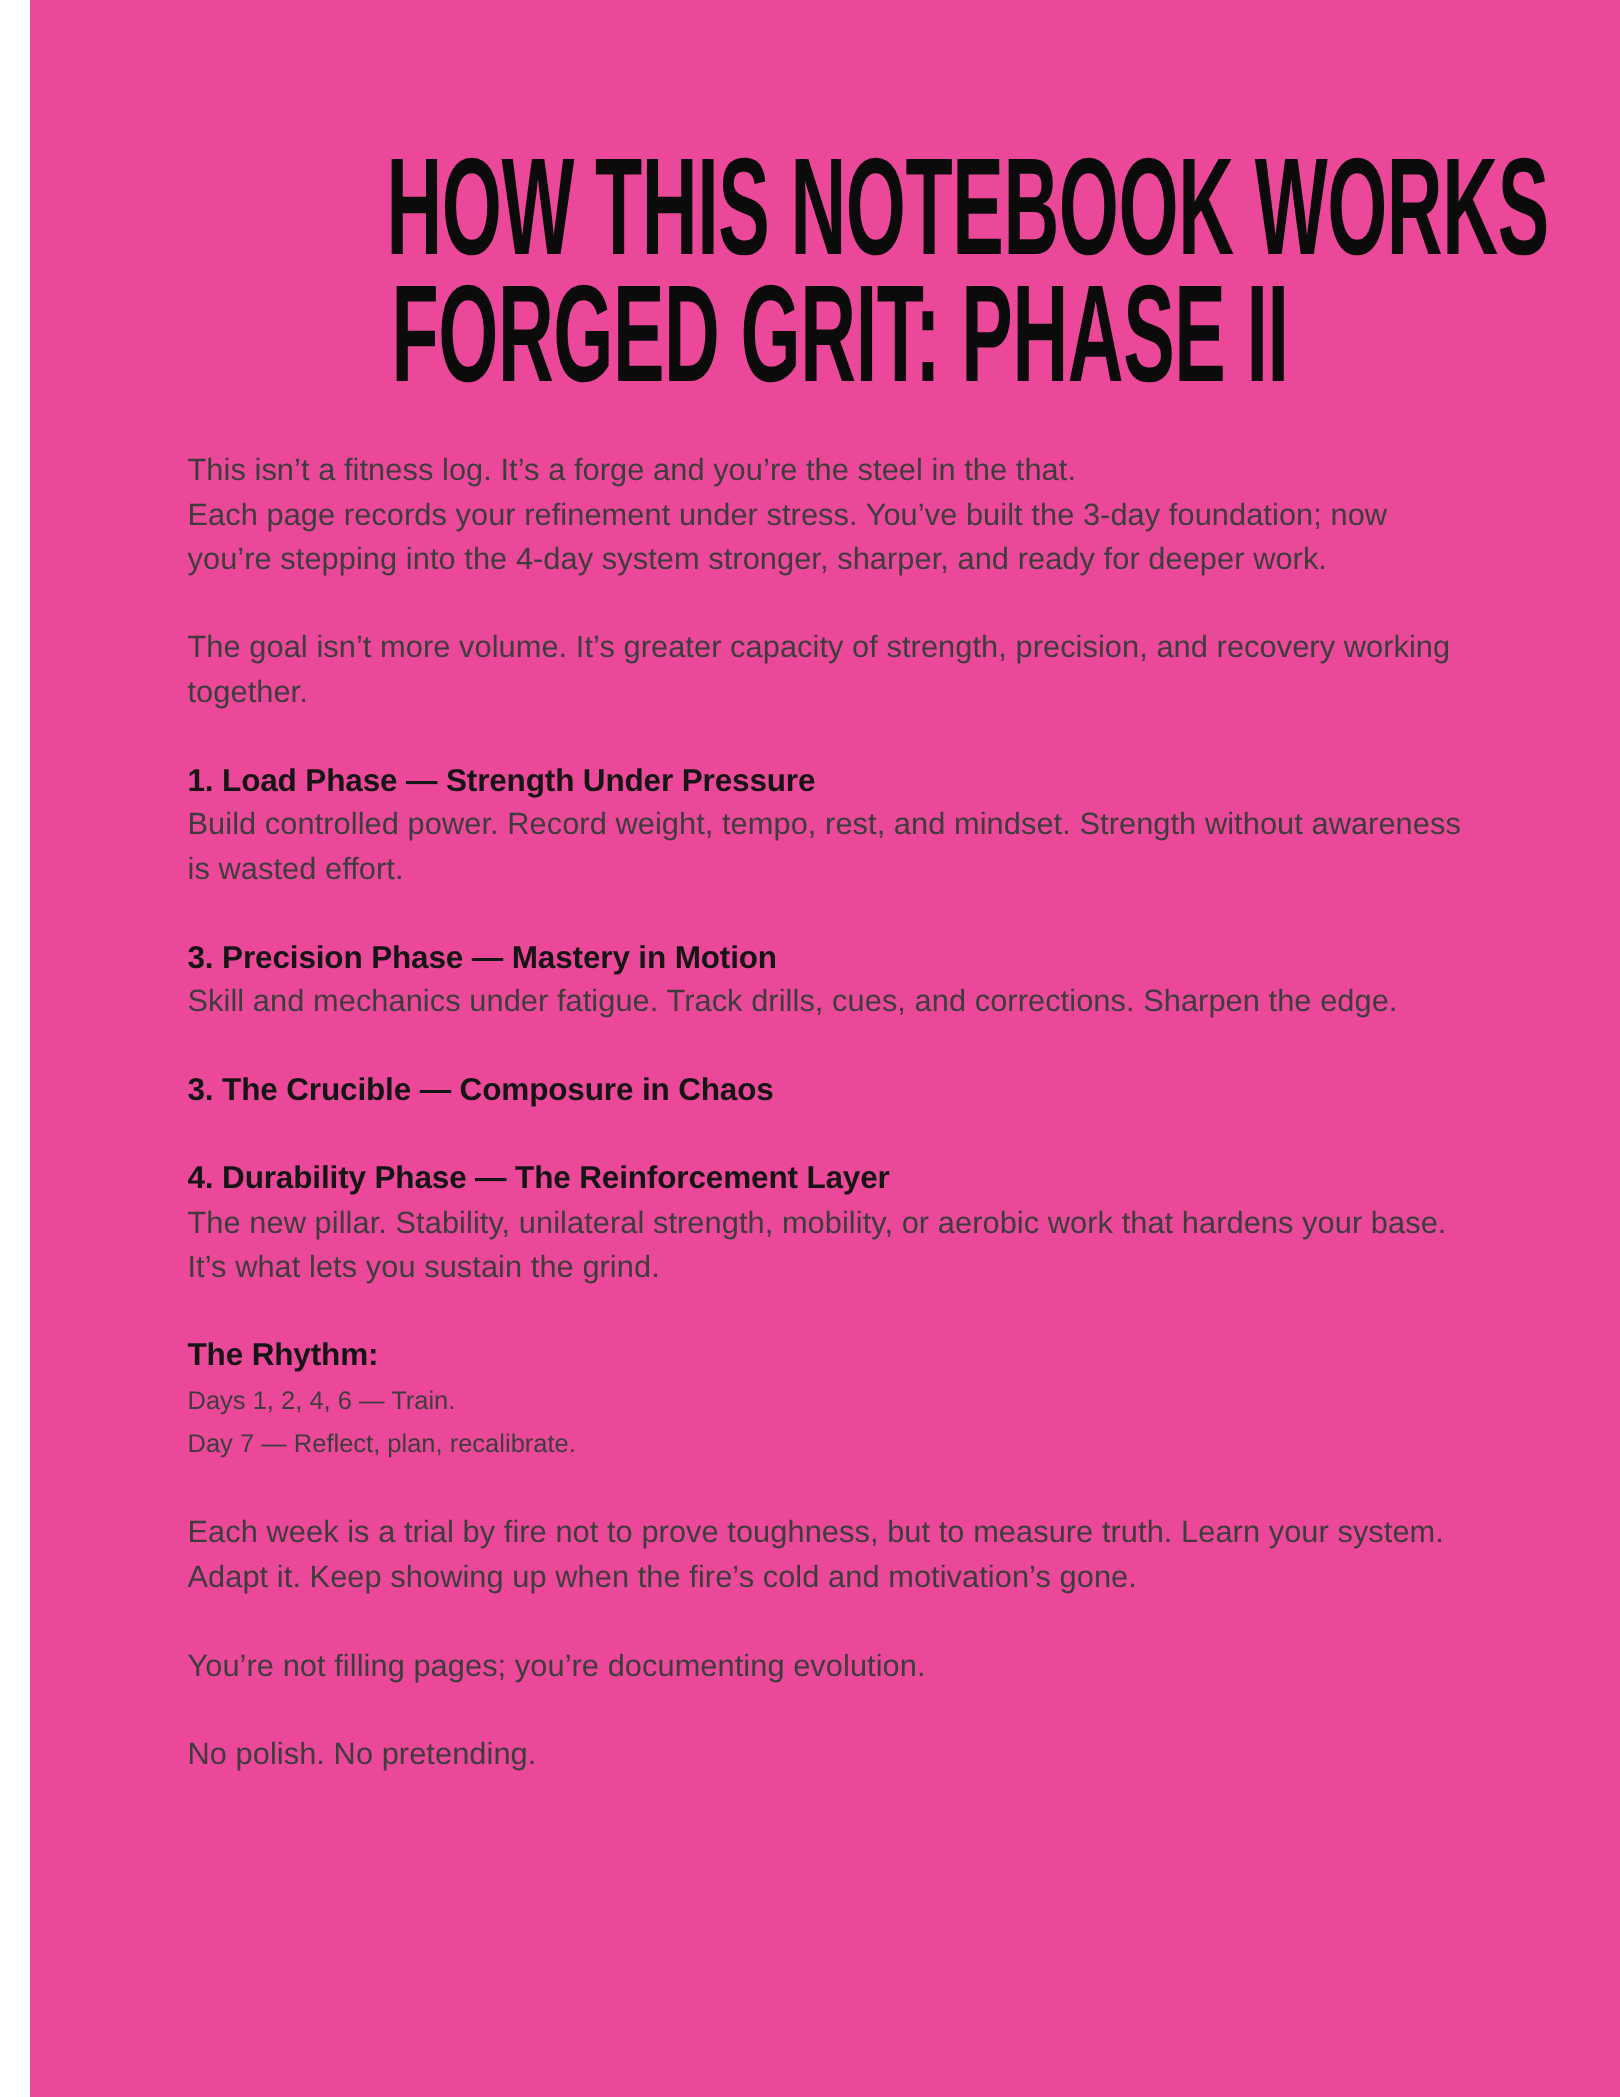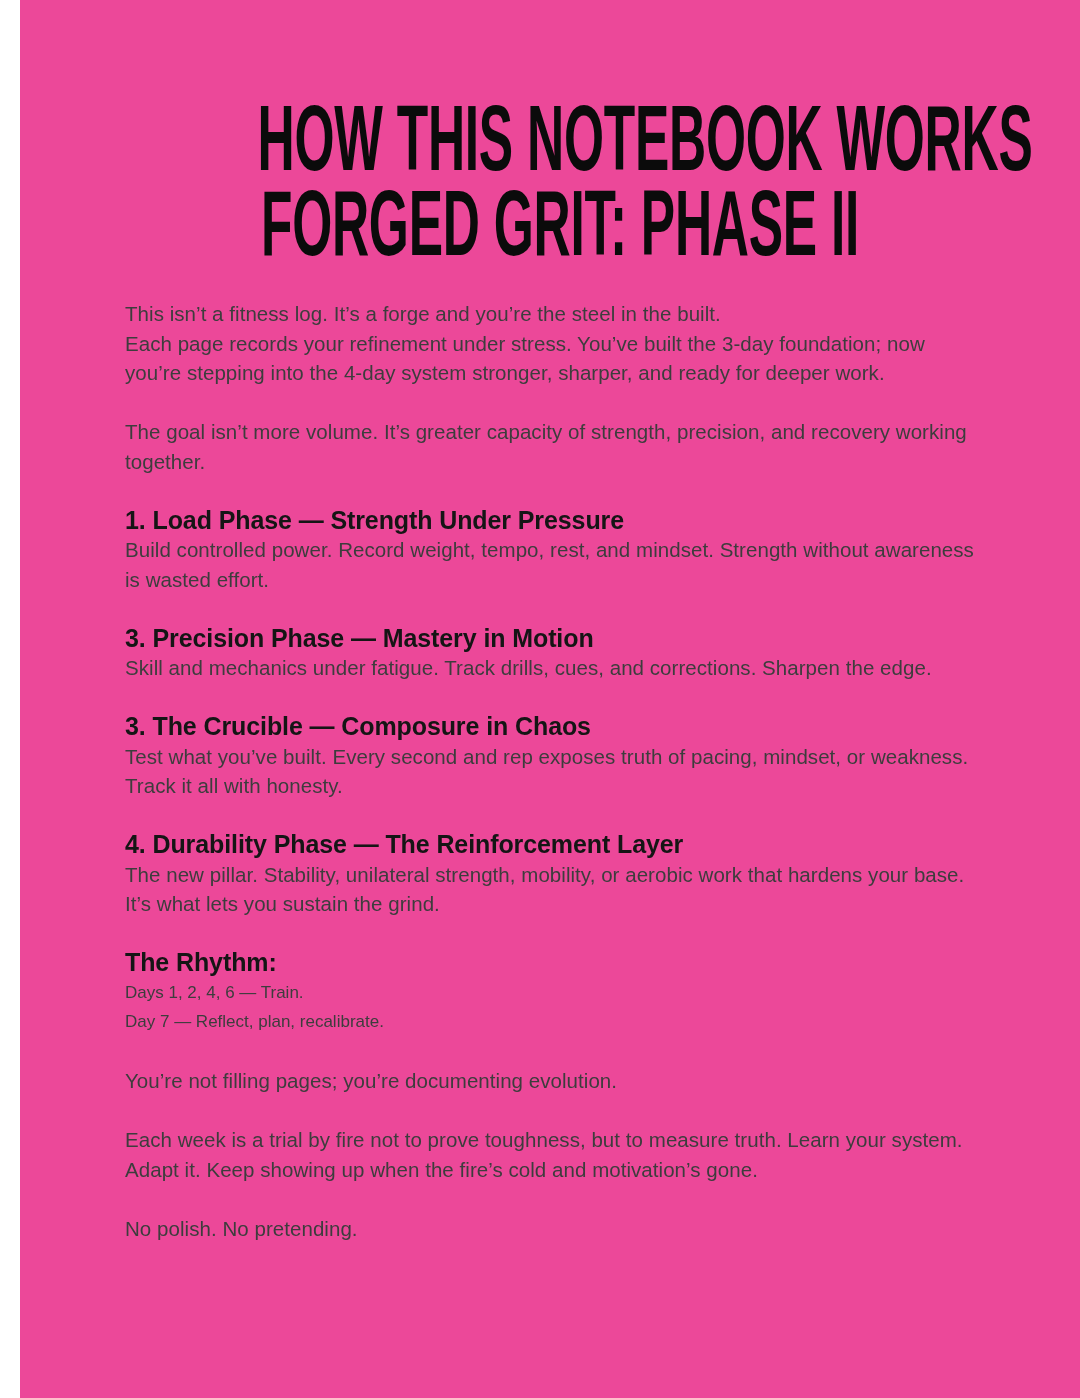--- a/index.html
+++ b/index.html
@@ -54,21 +54,21 @@
     color: #3d3d3d;
     letter-spacing: 0.05px;
   }
 
   p.para.gap {
     margin-top: 29.5px;
   }
 
   h3.section-head {
     margin: 0;
-    font-size: 25px;
+    font-size: 21px;
     line-height: 29.5px;
     font-weight: 700;
     color: #151515;
     letter-spacing: -0.1px;
   }
 
   h3.section-head.gap {
     margin-top: 29.5px;
   }
 
@@ -84,43 +84,42 @@
 
 <div class="page">
 
   <div class="title-block">
     <span class="title-line">HOW THIS NOTEBOOK WORKS</span>
     <span class="title-line">FORGED GRIT: PHASE II</span>
   </div>
 
   <div class="body-wrap">
 
-    <p class="para">This isn’t a fitness log. It’s a forge and you’re the steel in the built.</p>
+    <p class="para">This isn’t a fitness log. It’s a forge and you’re the steel in the that.</p>
 
     <p class="para">Each page records your refinement under stress. You’ve built the 3-day foundation; now you’re stepping into the 4-day system stronger, sharper, and ready for deeper work.</p>
 
     <p class="para gap">The goal isn’t more volume. It’s greater capacity of strength, precision, and recovery working together.</p>
 
     <h3 class="section-head gap">1. Load Phase — Strength Under Pressure</h3>
     <p class="para">Build controlled power. Record weight, tempo, rest, and mindset. Strength without awareness is wasted effort.</p>
 
     <h3 class="section-head gap">3. Precision Phase — Mastery in Motion</h3>
     <p class="para">Skill and mechanics under fatigue. Track drills, cues, and corrections. Sharpen the edge.</p>
 
     <h3 class="section-head gap">3. The Crucible — Composure in Chaos</h3>
-    <p class="para">Test what you’ve built. Every second and rep exposes truth of pacing, mindset, or weakness. Track it all with honesty.</p>
 
     <h3 class="section-head gap">4. Durability Phase — The Reinforcement Layer</h3>
     <p class="para">The new pillar. Stability, unilateral strength, mobility, or aerobic work that hardens your base. It’s what lets you sustain the grind.</p>
 
     <h3 class="section-head gap">The Rhythm:</h3>
     <p class="rhythm-line">Days 1, 2, 4, 6 — Train.</p>
     <p class="rhythm-line">Day 7 — Reflect, plan, recalibrate.</p>
 
+    <p class="para gap">Each week is a trial by fire not to prove toughness, but to measure truth. Learn your system. Adapt it. Keep showing up when the fire’s cold and motivation’s gone.</p>
+
     <p class="para gap">You’re not filling pages; you’re documenting evolution.</p>
-
-    <p class="para gap">Each week is a trial by fire not to prove toughness, but to measure truth. Learn your system. Adapt it. Keep showing up when the fire’s cold and motivation’s gone.</p>
 
     <p class="para gap">No polish. No pretending.</p>
 
 
   </div>
 </div>
 
 </body></html>

